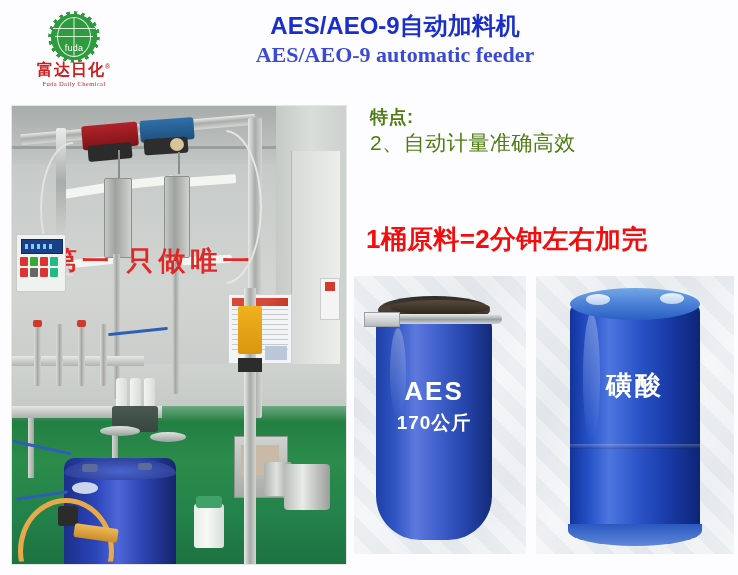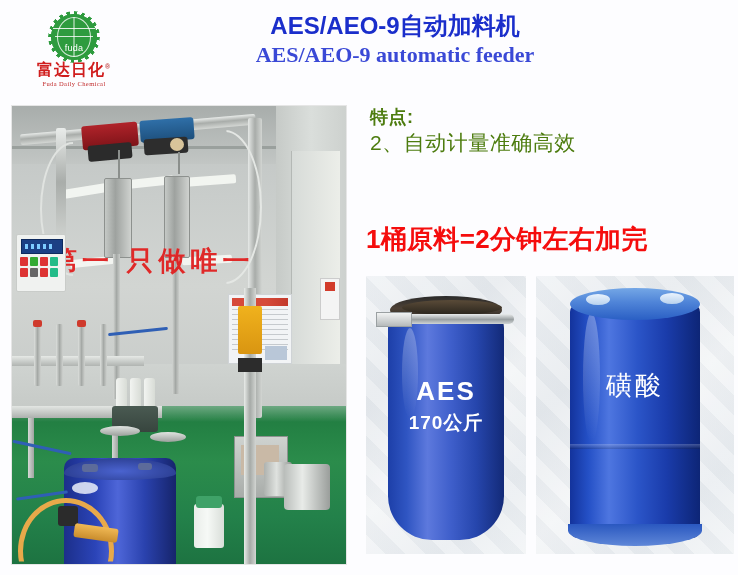--- a/index.html
+++ b/index.html
@@ -171,21 +171,21 @@
   .nozzle{position:absolute;left:62px;top:420px;width:44px;height:14px;
         background:linear-gradient(180deg,#f0b955,#c98c2c);border-radius:3px;transform:rotate(8deg);}
   .nozzle2{position:absolute;left:46px;top:400px;width:20px;height:20px;background:#2b2b2b;border-radius:3px;}
   .bluepipe{position:absolute;background:#2f5fb5;height:3px;border-radius:2px;}
   .bp1{left:0px;top:340px;width:60px;transform:rotate(12deg);}
   .bp2{left:4px;top:388px;width:52px;transform:rotate(-8deg);}
   .bp3{left:96px;top:224px;width:60px;transform:rotate(-6deg);height:3px;}
 
   
   .barrel-panel{position:absolute;top:276px;height:278px;background:#f3f5f7;overflow:hidden;}
-  .bp-left{left:366px;width:160px;}
+  .bp-left{left:354px;width:160px;padding-left:12px;}
   .bp-right{left:536px;width:198px;}
   .bgmarble{position:absolute;inset:0;
        background:
          linear-gradient(135deg,#eef1f4 0%,#e4e8ec 30%,#f2f4f6 55%,#e7ebef 80%,#f0f3f5 100%);
   }
   .bgmarble:after{content:"";position:absolute;inset:0;
        background:repeating-linear-gradient(45deg,rgba(255,255,255,.45) 0 14px,rgba(210,216,222,.3) 14px 28px);
        opacity:.55;}
 
   
@@ -220,21 +220,21 @@
       background:linear-gradient(180deg,#eaf3fd,#b9d2ee);}
   .drumB .bung2{position:absolute;left:96px;top:9px;width:24px;height:11px;border-radius:50%;
       background:linear-gradient(180deg,#eaf3fd,#b9d2ee);}
   .drumB .rib1{position:absolute;left:6px;top:160px;width:130px;height:5px;
       background:linear-gradient(180deg,rgba(255,255,255,.22),rgba(0,0,0,.16));}
   .drumB .base{position:absolute;left:4px;bottom:0px;width:134px;height:22px;border-radius:0 0 50% 50%/0 0 70% 70%;
       background:linear-gradient(180deg,#2a58c0,#5f87d8);}
   .drumB .baseline{position:absolute;left:8px;bottom:18px;width:126px;height:4px;
       background:linear-gradient(180deg,rgba(255,255,255,.3),rgba(0,0,0,.2));}
   .drumB .txt1{position:absolute;left:0;right:0;top:84px;text-align:center;color:#fff;
-      font-size:26px;font-weight:normal;letter-spacing:3px;}
+      font-size:26px;font-weight:bold;letter-spacing:3px;}
   .drumB .txt2{position:absolute;left:0;right:0;top:122px;text-align:center;color:#fff;
       font-size:28px;font-weight:bold;letter-spacing:1px;}
 </style>
 </head>
 <body>
 
 <div class="page">
 
   <div class="logo-box">
     <div class="logo-mark">

